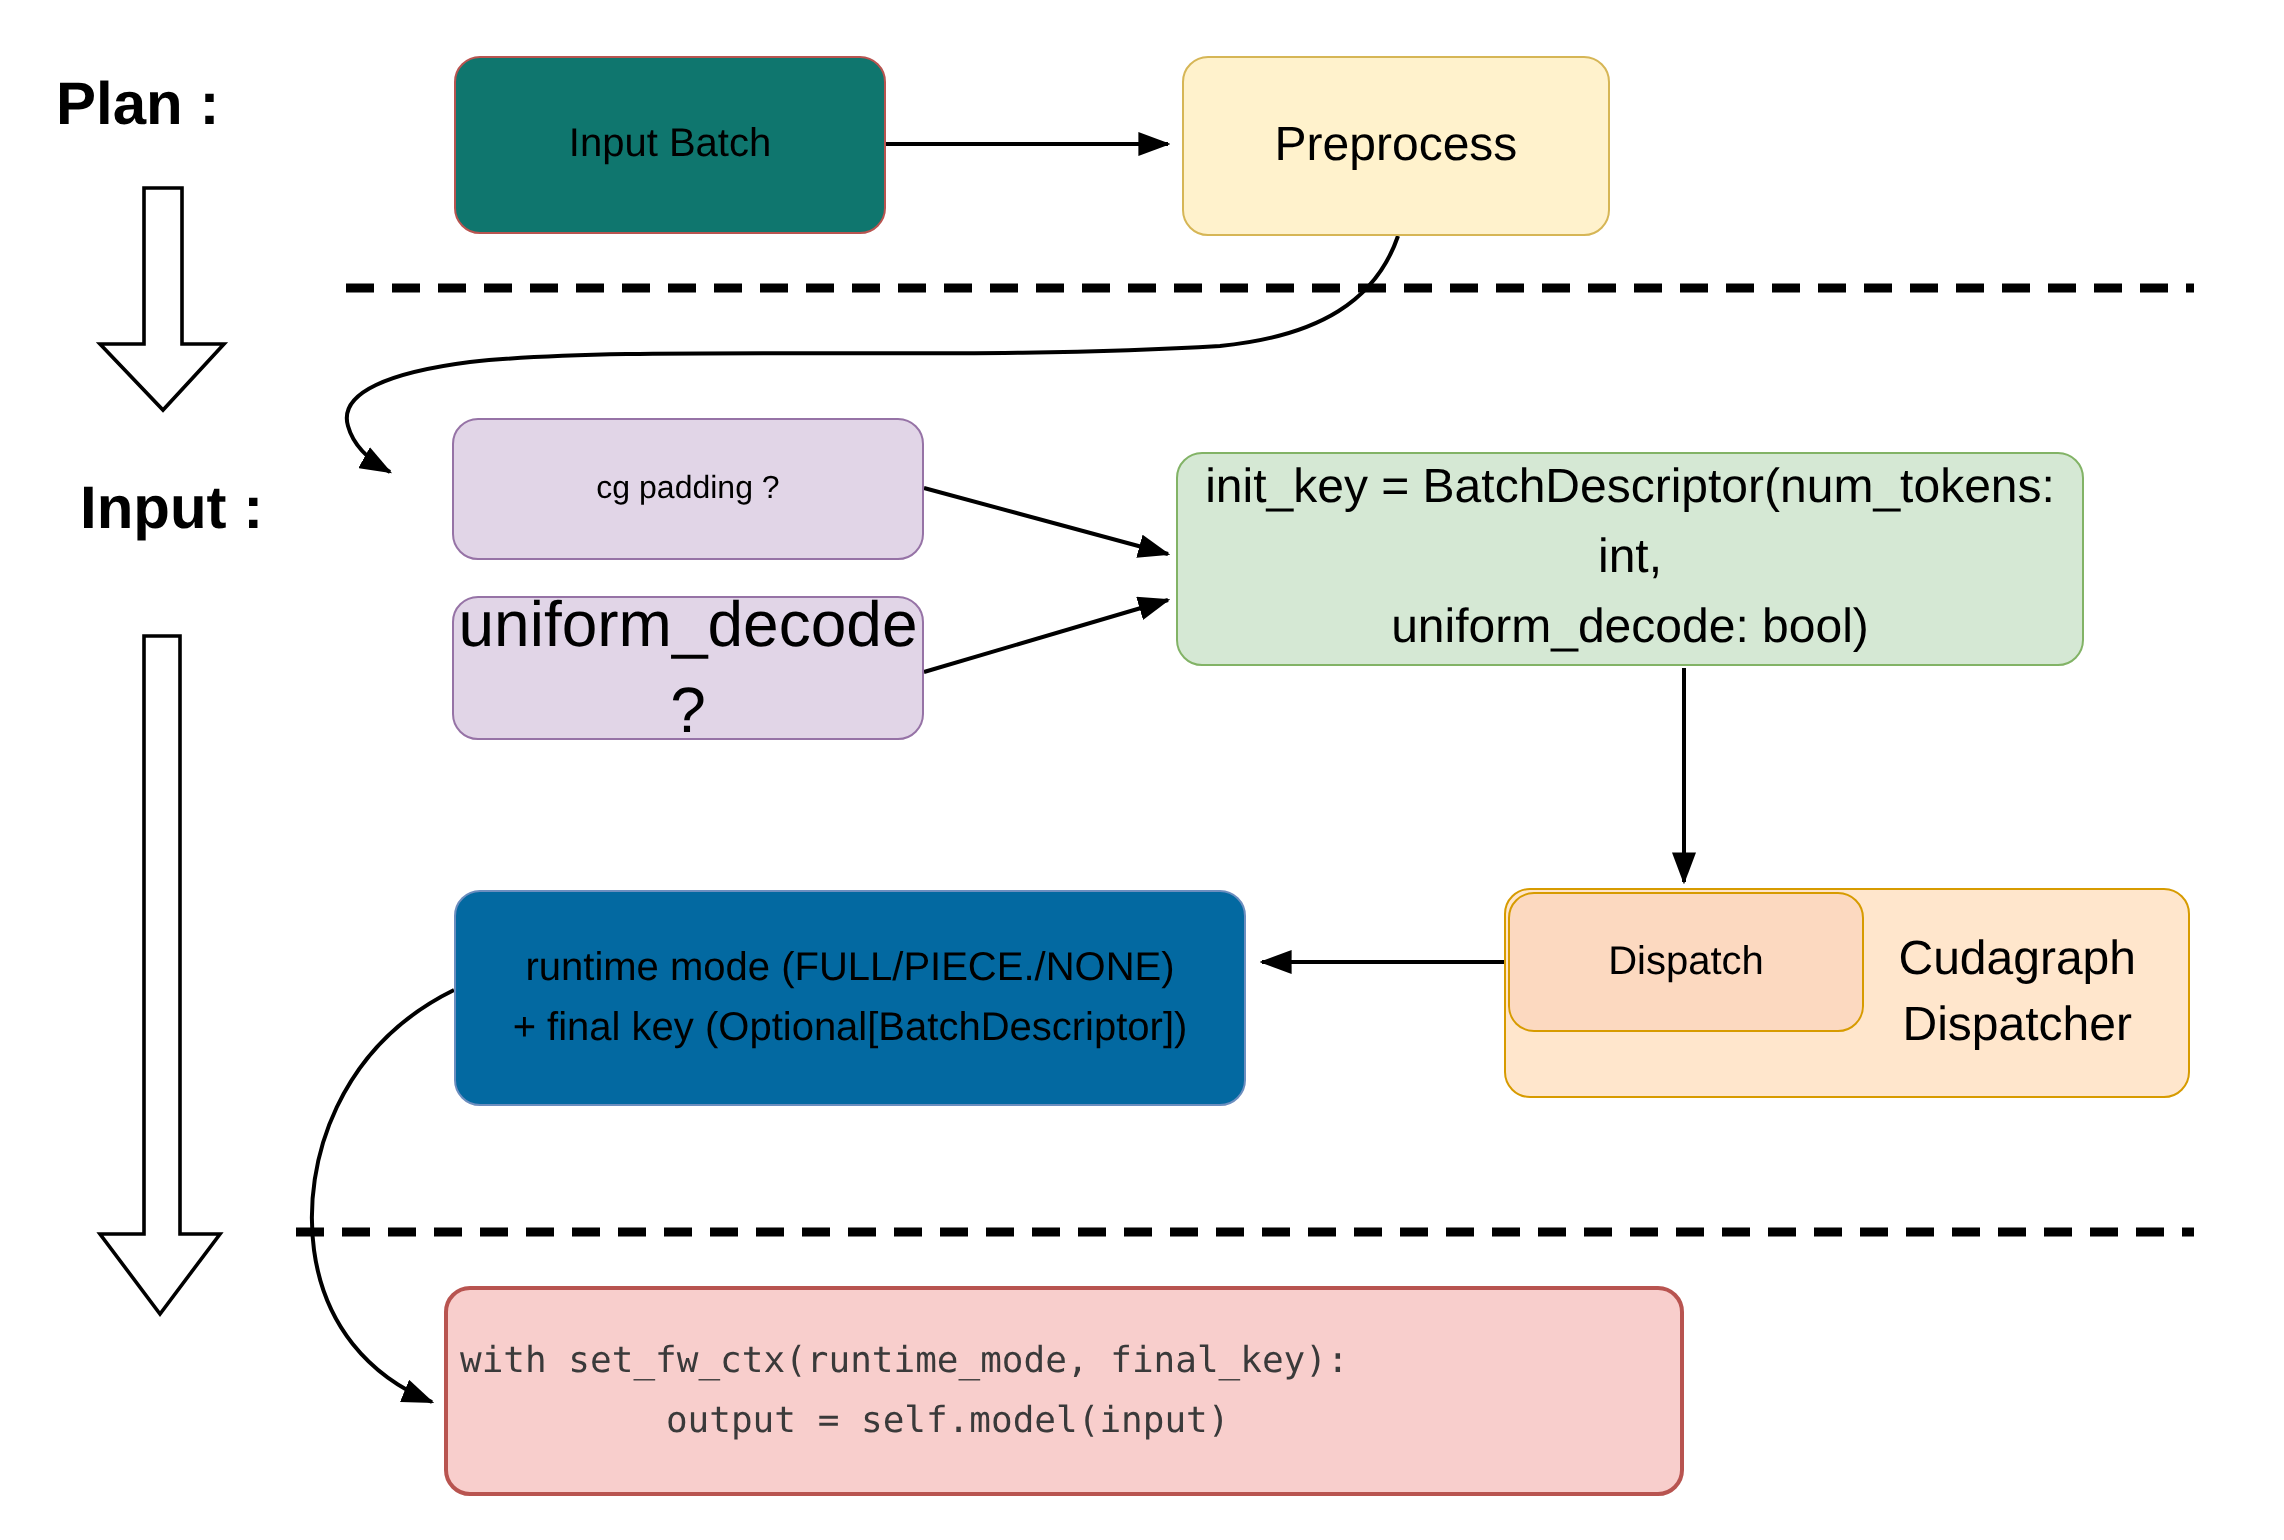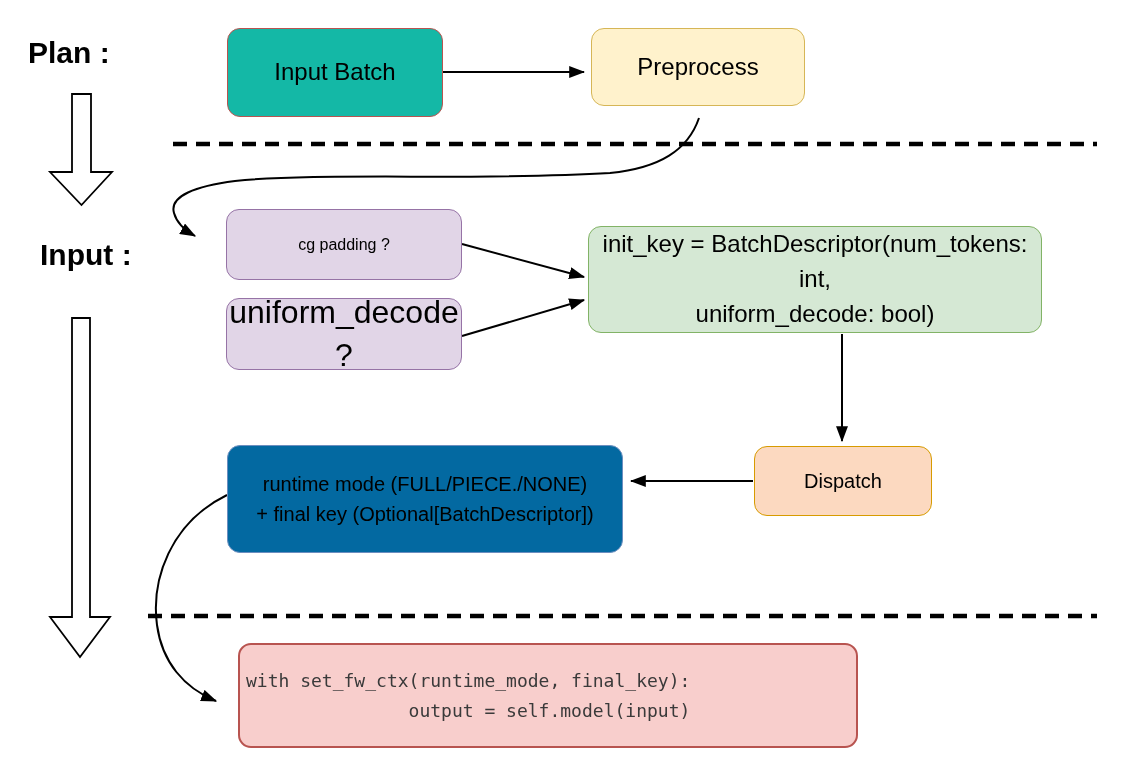--- a/index.html
+++ b/index.html
@@ -31,40 +31,40 @@
     align-items:center;
     justify-content:center;
     text-align:center;
     color:#000;
     line-height:1.35;
   }
   .multiline{white-space:pre-line;}
   .prewrap{white-space:pre;}
 
   #box-input-batch{left:227px;top:28px;width:216px;height:89px;
-    background:#14b8a6;border:1.6px solid #B85450;font-size:24px;text-align:center;}
-  #box-preprocess{left:591px;top:28px;width:214px;height:78px;
+    background:#0f766e;border:1.6px solid #B85450;font-size:20px;text-align:center;}
+  #box-preprocess{left:591px;top:28px;width:214px;height:90px;
     background:#FFF2CC;border:1.6px solid #D6B656;font-size:24px;}
   #box-cg-padding{left:226px;top:209px;width:236px;height:71px;
     background:#E1D5E7;border:1.6px solid #9673A6;font-size:16px;}
   #box-uniform-decode{left:226px;top:298px;width:236px;height:72px;
     background:#E1D5E7;border:1.6px solid #9673A6;font-size:32px;}
   #box-init-key{left:588px;top:226px;width:454px;height:107px;
     background:#D5E8D4;border:1.6px solid #82B366;font-size:24px;line-height:1.45;}
   #box-cudagraph-dispatcher{left:752px;top:444px;width:343px;height:105px;
     background:#FFE6CC;border:1.8px solid #D79B00;font-size:24px;
     justify-content:flex-end;padding-right:26px;line-height:1.35;}
   #box-dispatch{left:754px;top:446px;width:178px;height:70px;
     background:#FCD9C0;border:1.8px solid #D79B00;font-size:20px;}
   #box-runtime-mode{left:227px;top:445px;width:396px;height:108px;
     background:#0369a1;border:1.6px solid #6C8EBF;font-size:20px;line-height:1.5;}
   #box-execute-code{left:222px;top:643px;width:620px;height:105px;
     background:#F8CECC;border:2px solid #B85450;
     font-family:"DejaVu Sans Mono", monospace;font-size:18px;line-height:1.65;
-    justify-content:flex-start;text-align:right;padding-left:6px;color:#3a3a3a;margin-left:16px;}
+    justify-content:flex-start;text-align:center;padding-left:6px;color:#3a3a3a;}
 </style>
 </head>
 <body>
 
 <div class="canvas">
 
   <svg class="connectors" viewBox="0 0 1142 770" xmlns="http://www.w3.org/2000/svg">
     <defs>
       <marker id="arrow" markerWidth="8" markerHeight="6" refX="7.4" refY="3" orient="auto" markerUnits="strokeWidth">
         <path d="M0,0 L8,3 L0,6 Z" fill="#000"></path>
@@ -94,20 +94,22 @@
 
   <div class="box" id="box-preprocess">Preprocess</div>
 
   <div class="box" id="box-cg-padding">cg padding ?</div>
 
   <div class="box" id="box-uniform-decode">uniform_decode ?</div>
 
   <div class="box multiline" id="box-init-key">init_key = BatchDescriptor(num_tokens: int,
 uniform_decode: bool)</div>
 
+  <div class="box multiline" id="box-cudagraph-dispatcher">Cudagraph
+Dispatcher</div>
 
   <div class="box" id="box-dispatch">Dispatch</div>
 
   <div class="box multiline" id="box-runtime-mode">runtime mode (FULL/PIECE./NONE)
 + final key (Optional[BatchDescriptor])</div>
 
   <div class="box prewrap" id="box-execute-code">with set_fw_ctx(runtime_mode, final_key):
     output = self.model(input)</div>
 
 </div>

